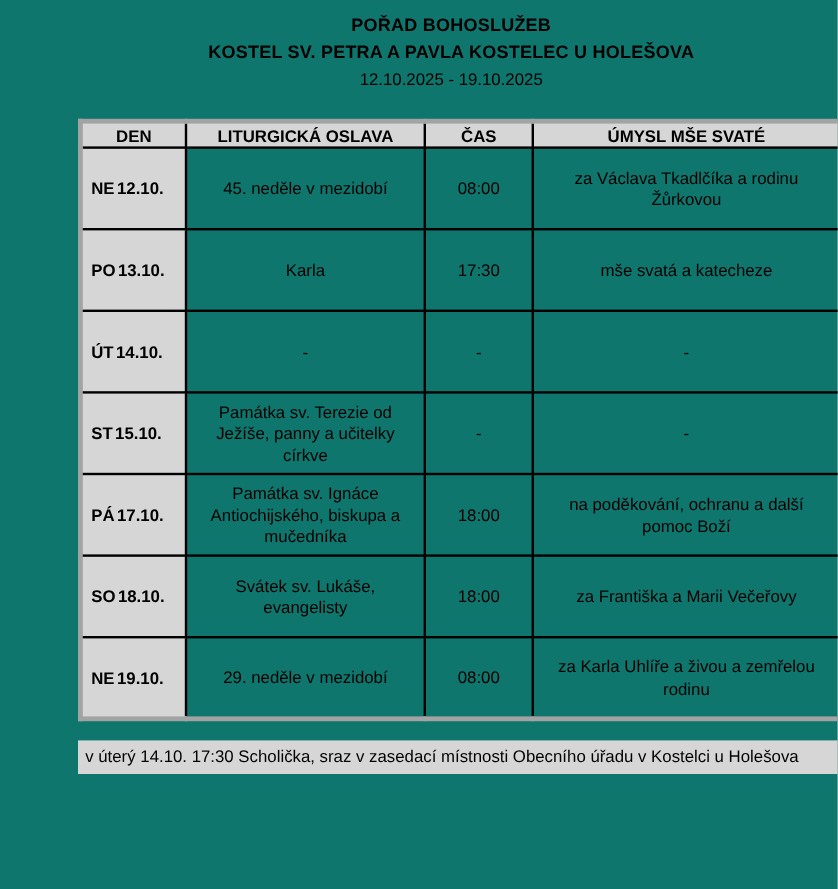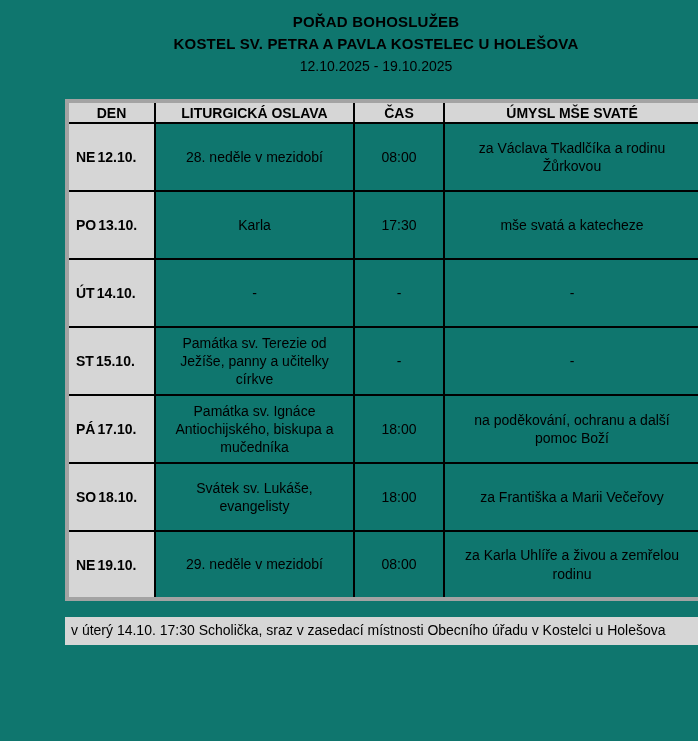--- a/index.html
+++ b/index.html
@@ -116,21 +116,21 @@
       </tr>
     </thead>
     <tbody id="rows">
         <tr>
           <td class="cell-day">
             <div class="daywrap">
               <span>NE</span>
               <span>12.10.</span>
             </div>
           </td>
-          <td class="cell-celebration">28. neděle v mezidobí</td>
+          <td class="cell-celebration">45. neděle v mezidobí</td>
           <td class="cell-time">08:00</td>
           <td class="cell-intention">za Václava Tkadlčíka a rodinu Žůrkovou</td>
         </tr>
         <tr>
           <td class="cell-day">
             <div class="daywrap">
               <span>PO</span>
               <span>13.10.</span>
             </div>
           </td>

